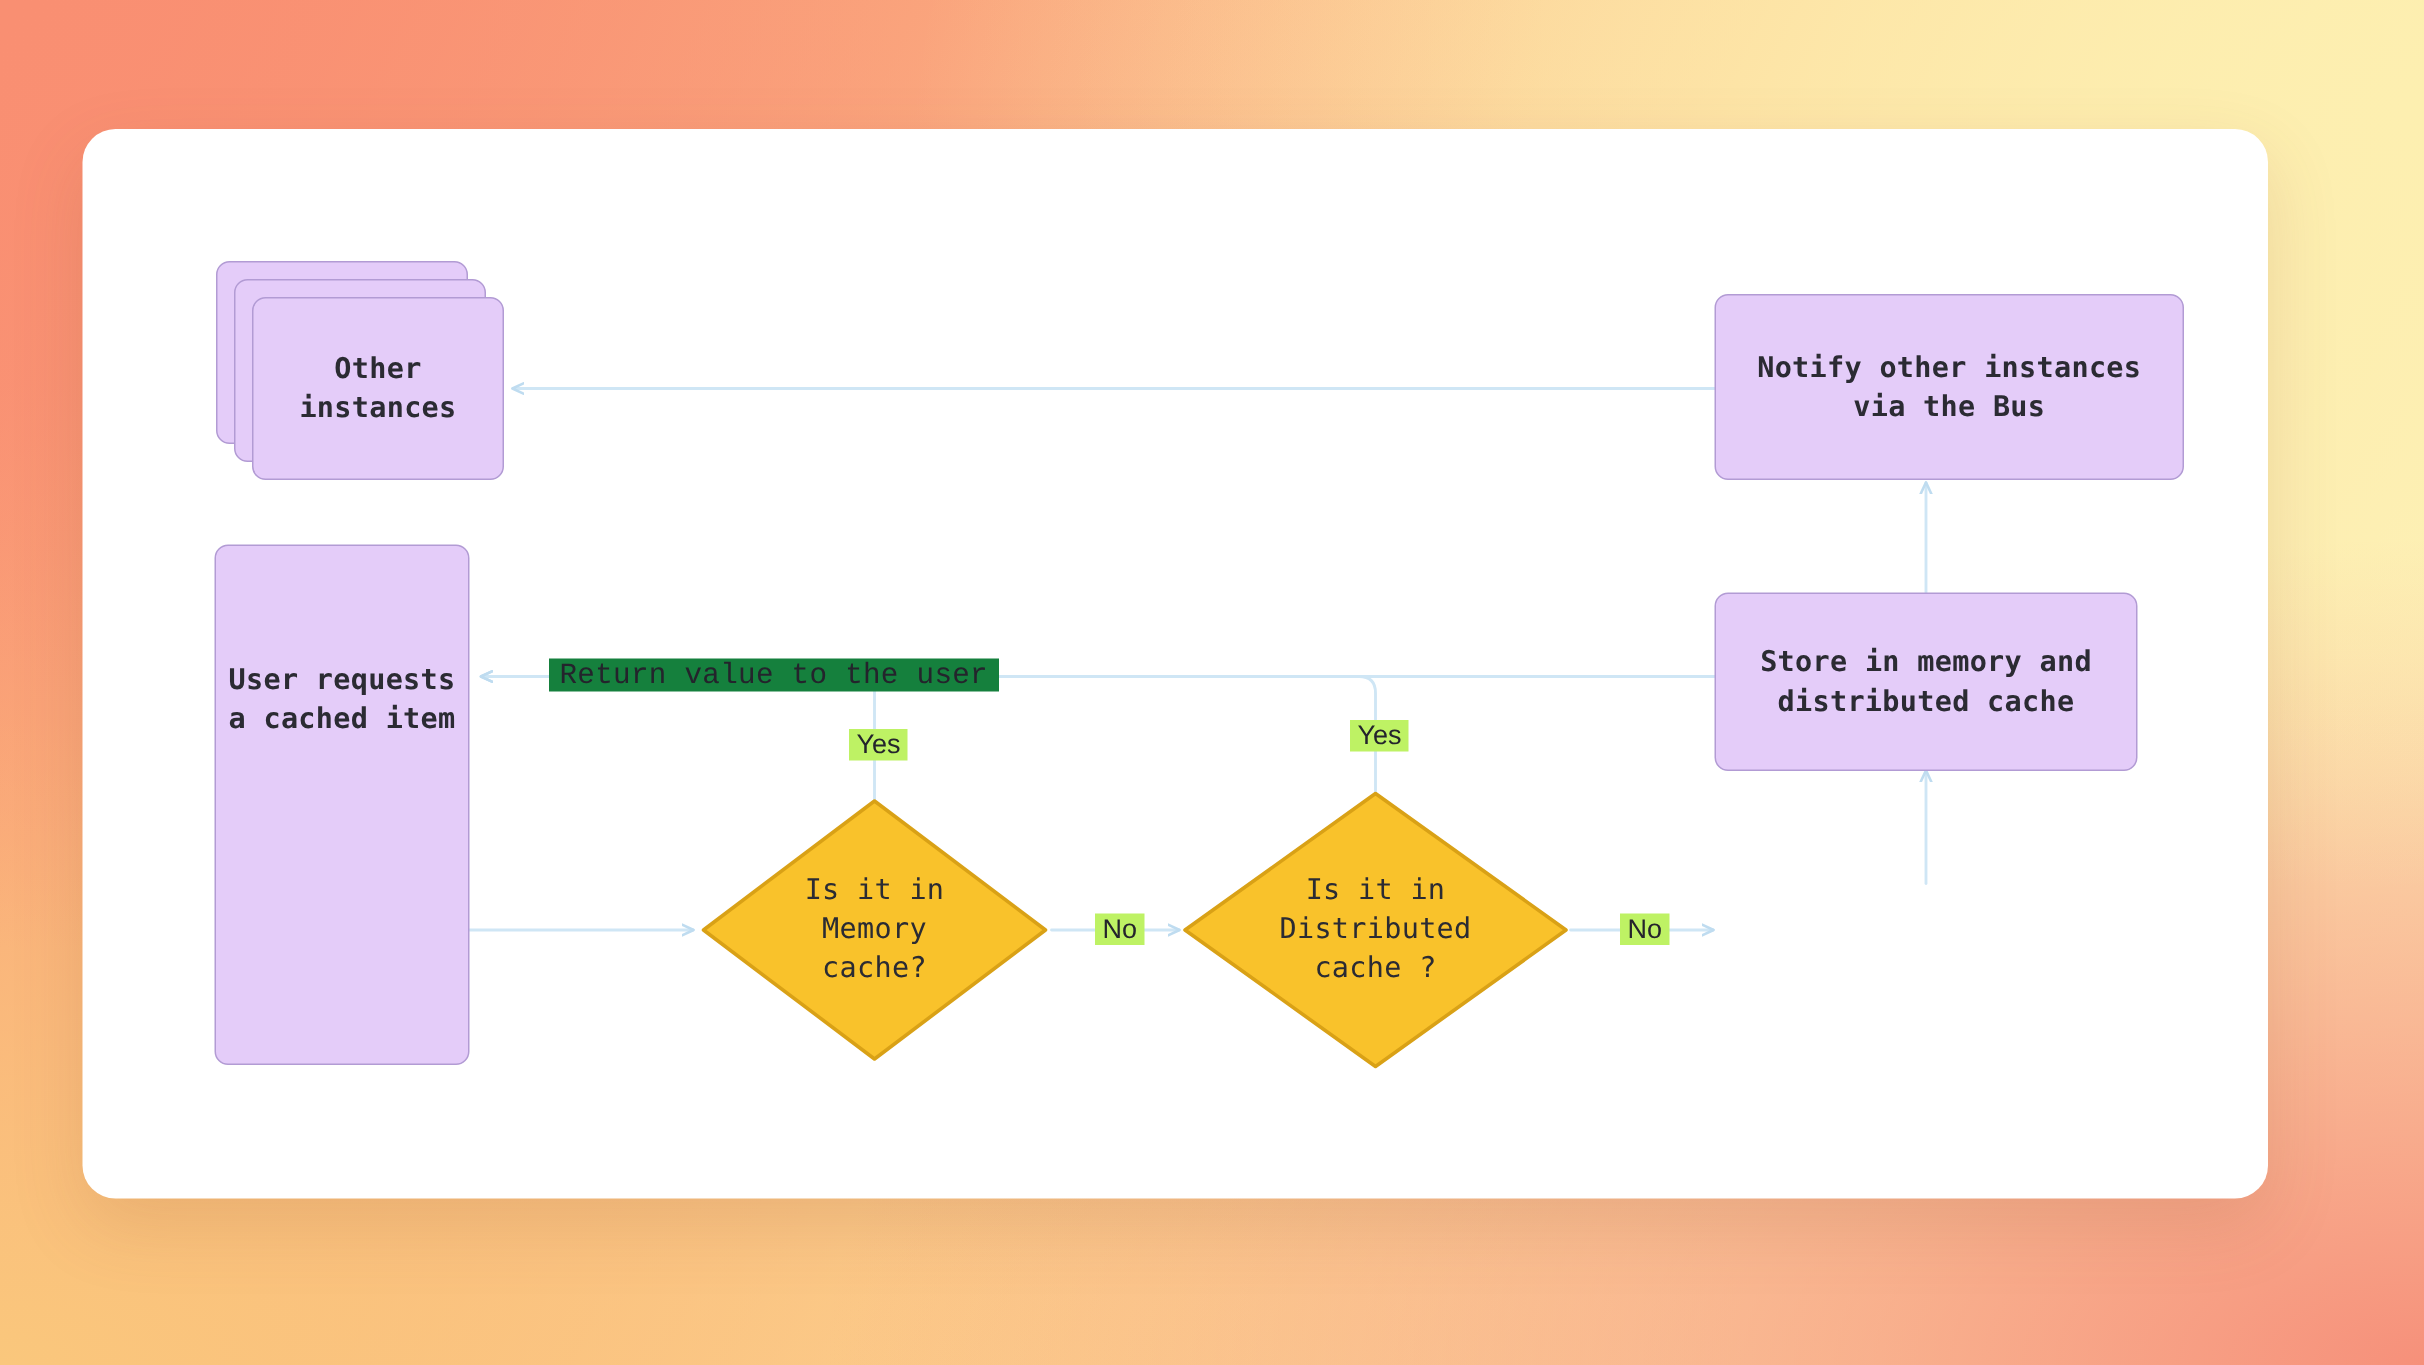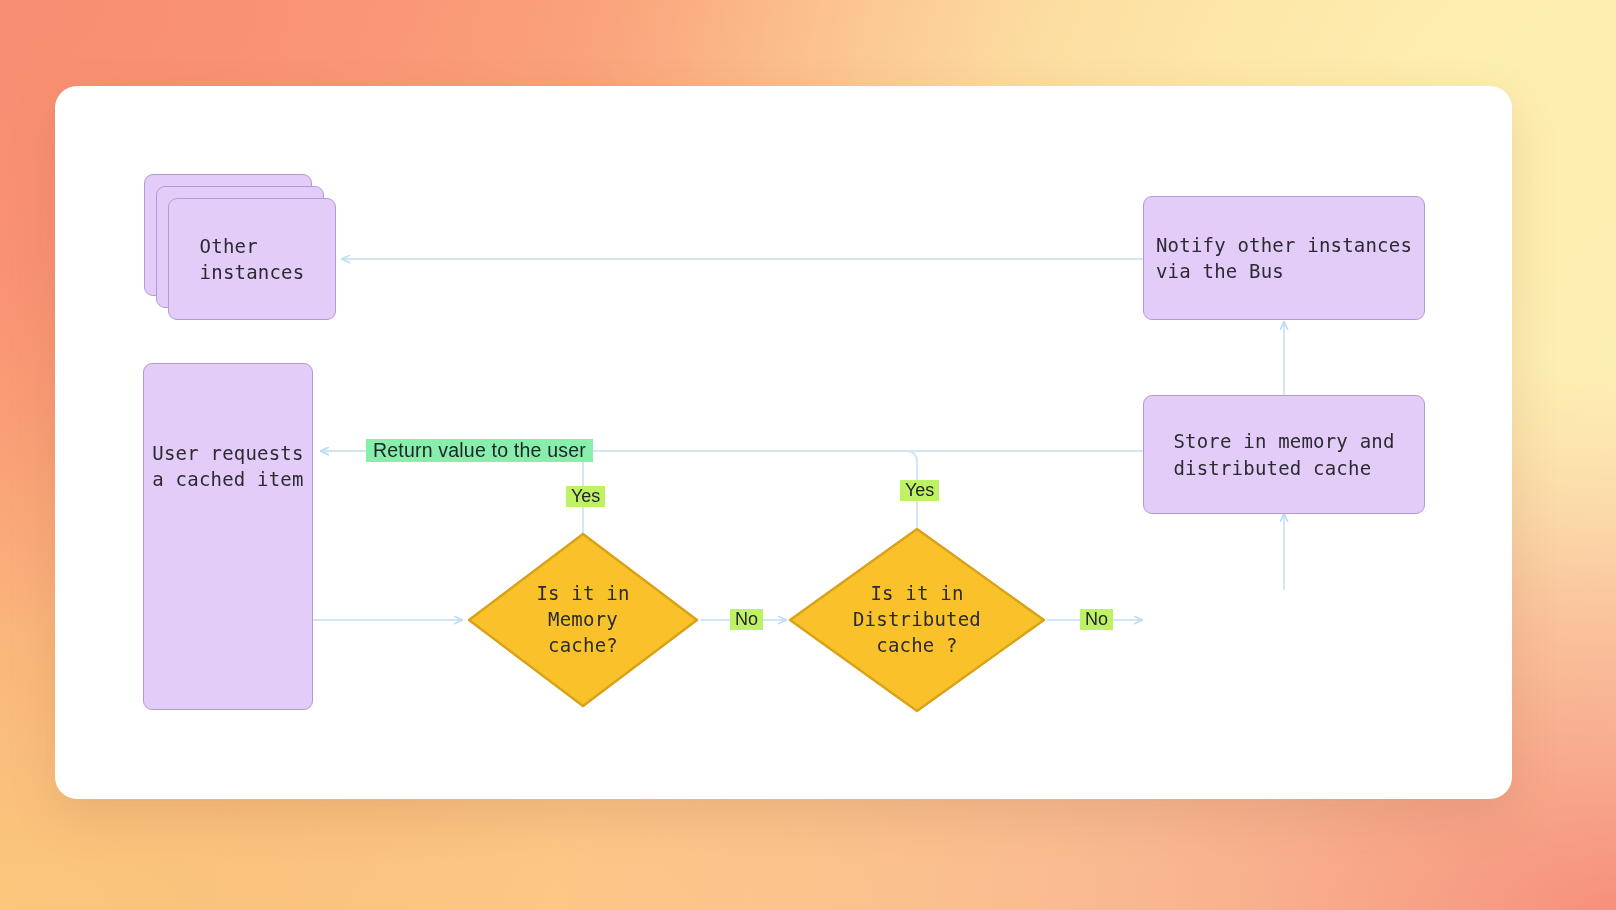--- a/index.html
+++ b/index.html
@@ -46,21 +46,22 @@
     height: 910px;
     pointer-events: none;
   }
 
   
   .node {
     position: absolute;
     display: flex;
     align-items: center;
     justify-content: center;
-    text-align: left;
+    text-align: center;
+    font-weight: bold;
   }
 
   .box {
     background: #e4ccf9;
     border: 1.6px solid #b29bd4;
     border-radius: 9px;
     color: #2b2b33;
     font-size: 19px;
     line-height: 1.38;
     letter-spacing: 0.2px;
@@ -92,24 +93,24 @@
     letter-spacing: 0.2px;
   }
 
   
   .edge-label {
     position: absolute;
     color: #24242c;
     white-space: nowrap;
   }
   .edge-label.mono {
-    font-family: Liberation Sans, sans-serif;
+    font-family: Liberation Mono, monospace;
     font-size: 19.5px;
     letter-spacing: 0.2px;
-    background: #86efac;
+    background: #15803d;
     padding: 0 7px;
   }
   .edge-label.sans {
     font-family: "Liberation Sans", sans-serif;
     font-size: 18px;
     background: #bef264;
     padding: 0 5px;
   }
 </style>
 </head>
@@ -151,21 +152,21 @@
   <div class="node" style="left:144px; top:174px; width:192px; height:146px;">
     <div class="stack-ghost" style="left:0px;  top:0px;  width:168px; height:122px;"></div>
     <div class="stack-ghost" style="left:12px; top:12px; width:168px; height:122px;"></div>
     <div class="box" style="position:absolute; left:24px; top:24px; width:168px; height:122px;
                 display:flex; align-items:center; justify-content:center;">
       <span>Other
 instances</span>
     </div>
   </div>
 
-  <div class="node box" style="left:1143px; top:196px; width:282px; height:124px;">
+  <div class="node box" style="left:1143px; top:196px; width:313px; height:124px;">
     <span>Notify other instances
 via the Bus</span>
   </div>
 
   <div class="node box" style="left:143px; top:363px; width:170px; height:347px; align-items:flex-start;
               padding-top:76px;">
     <span>User requests
 a cached item</span>
   </div>
 

